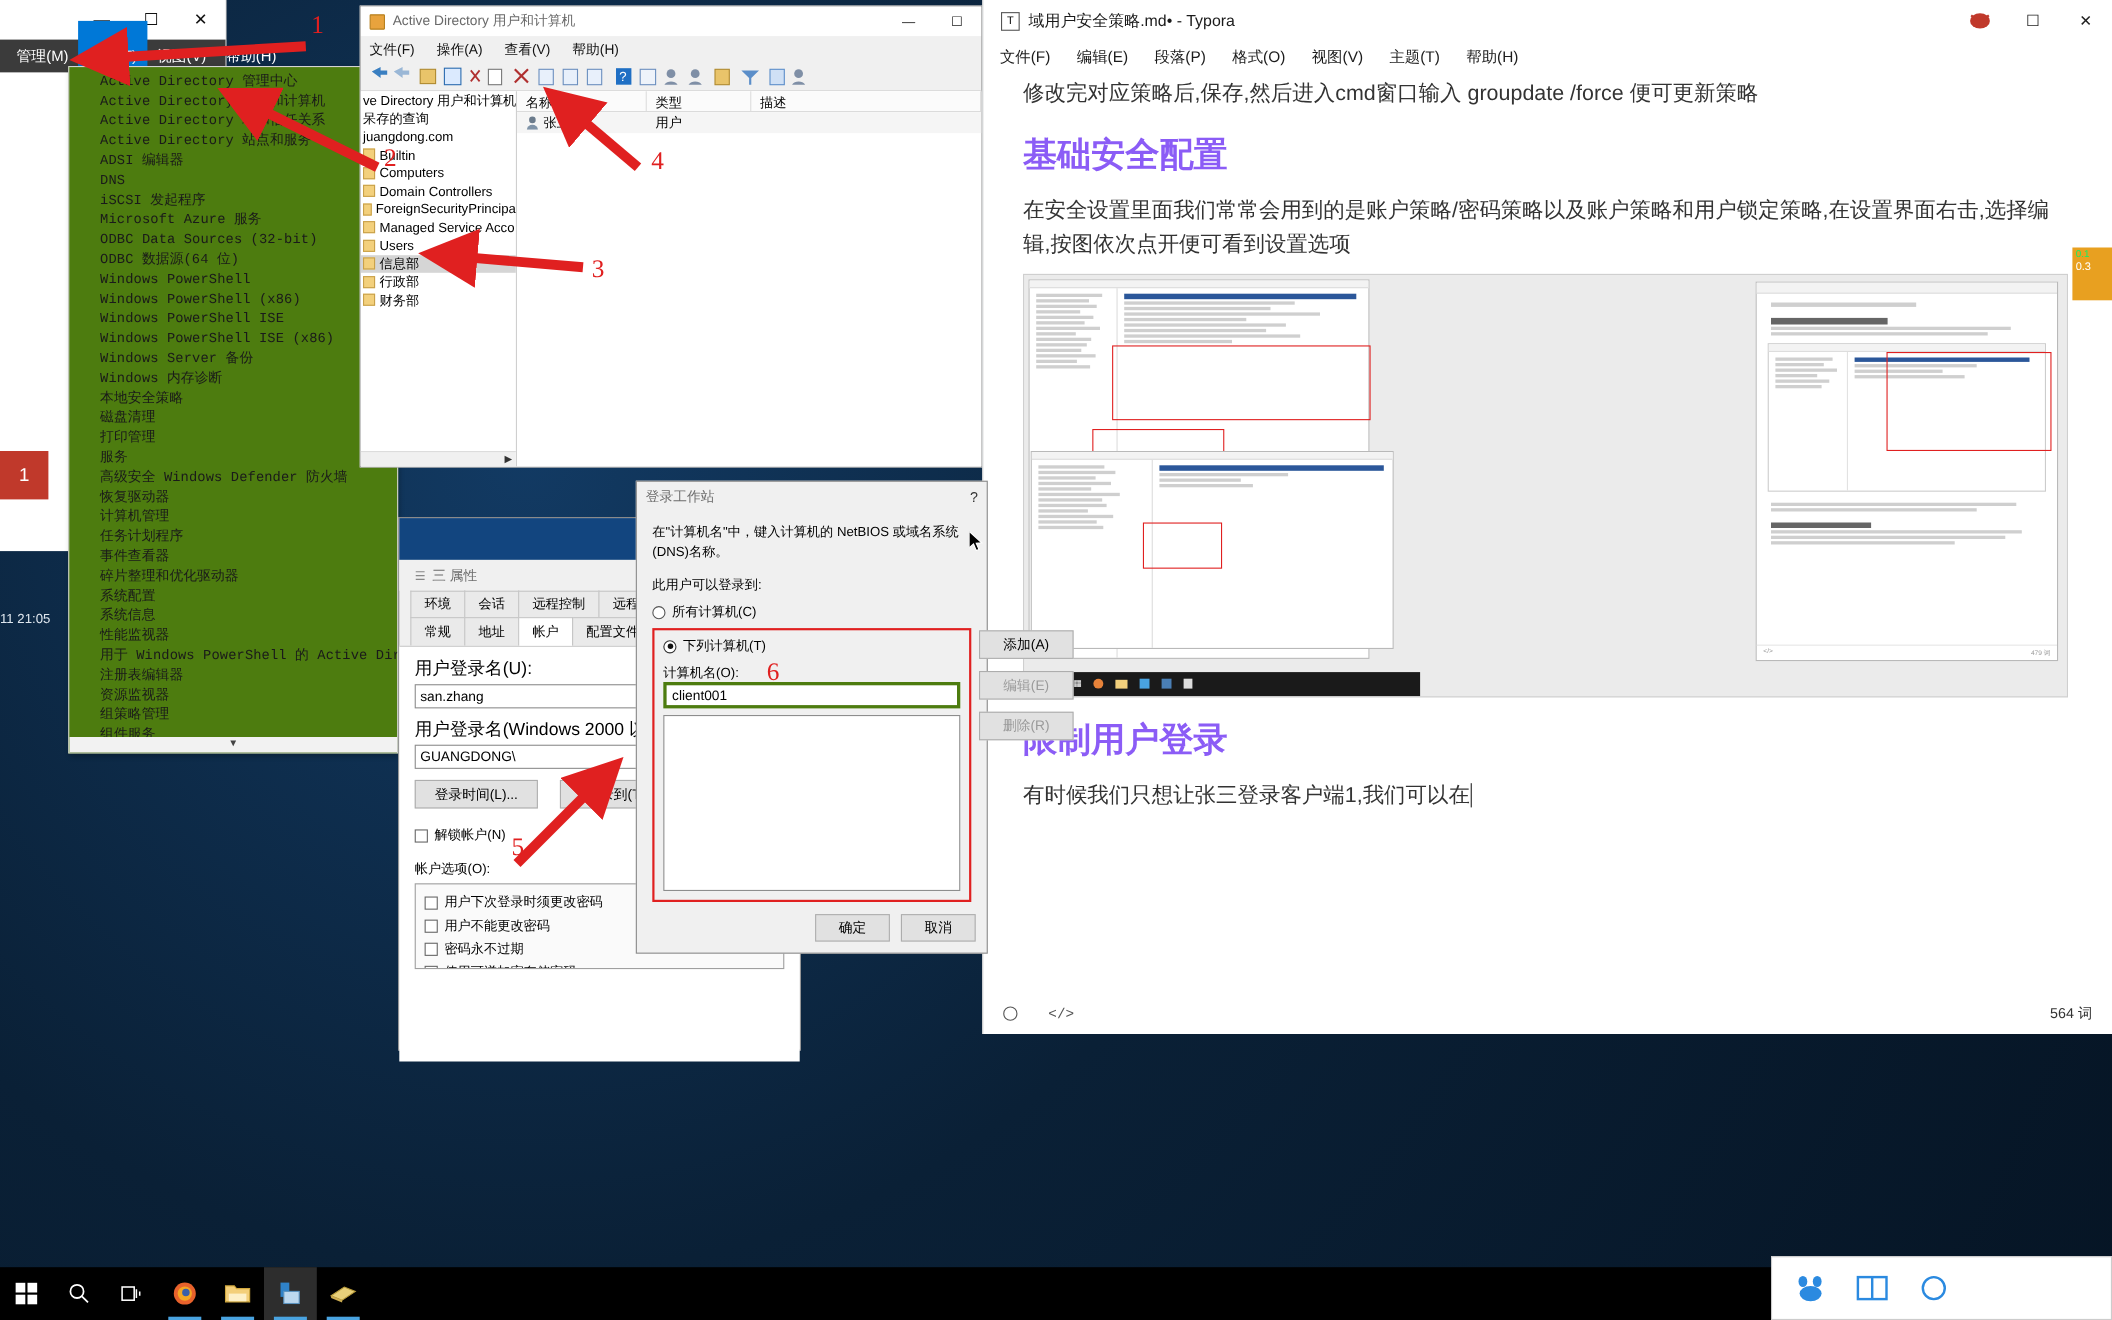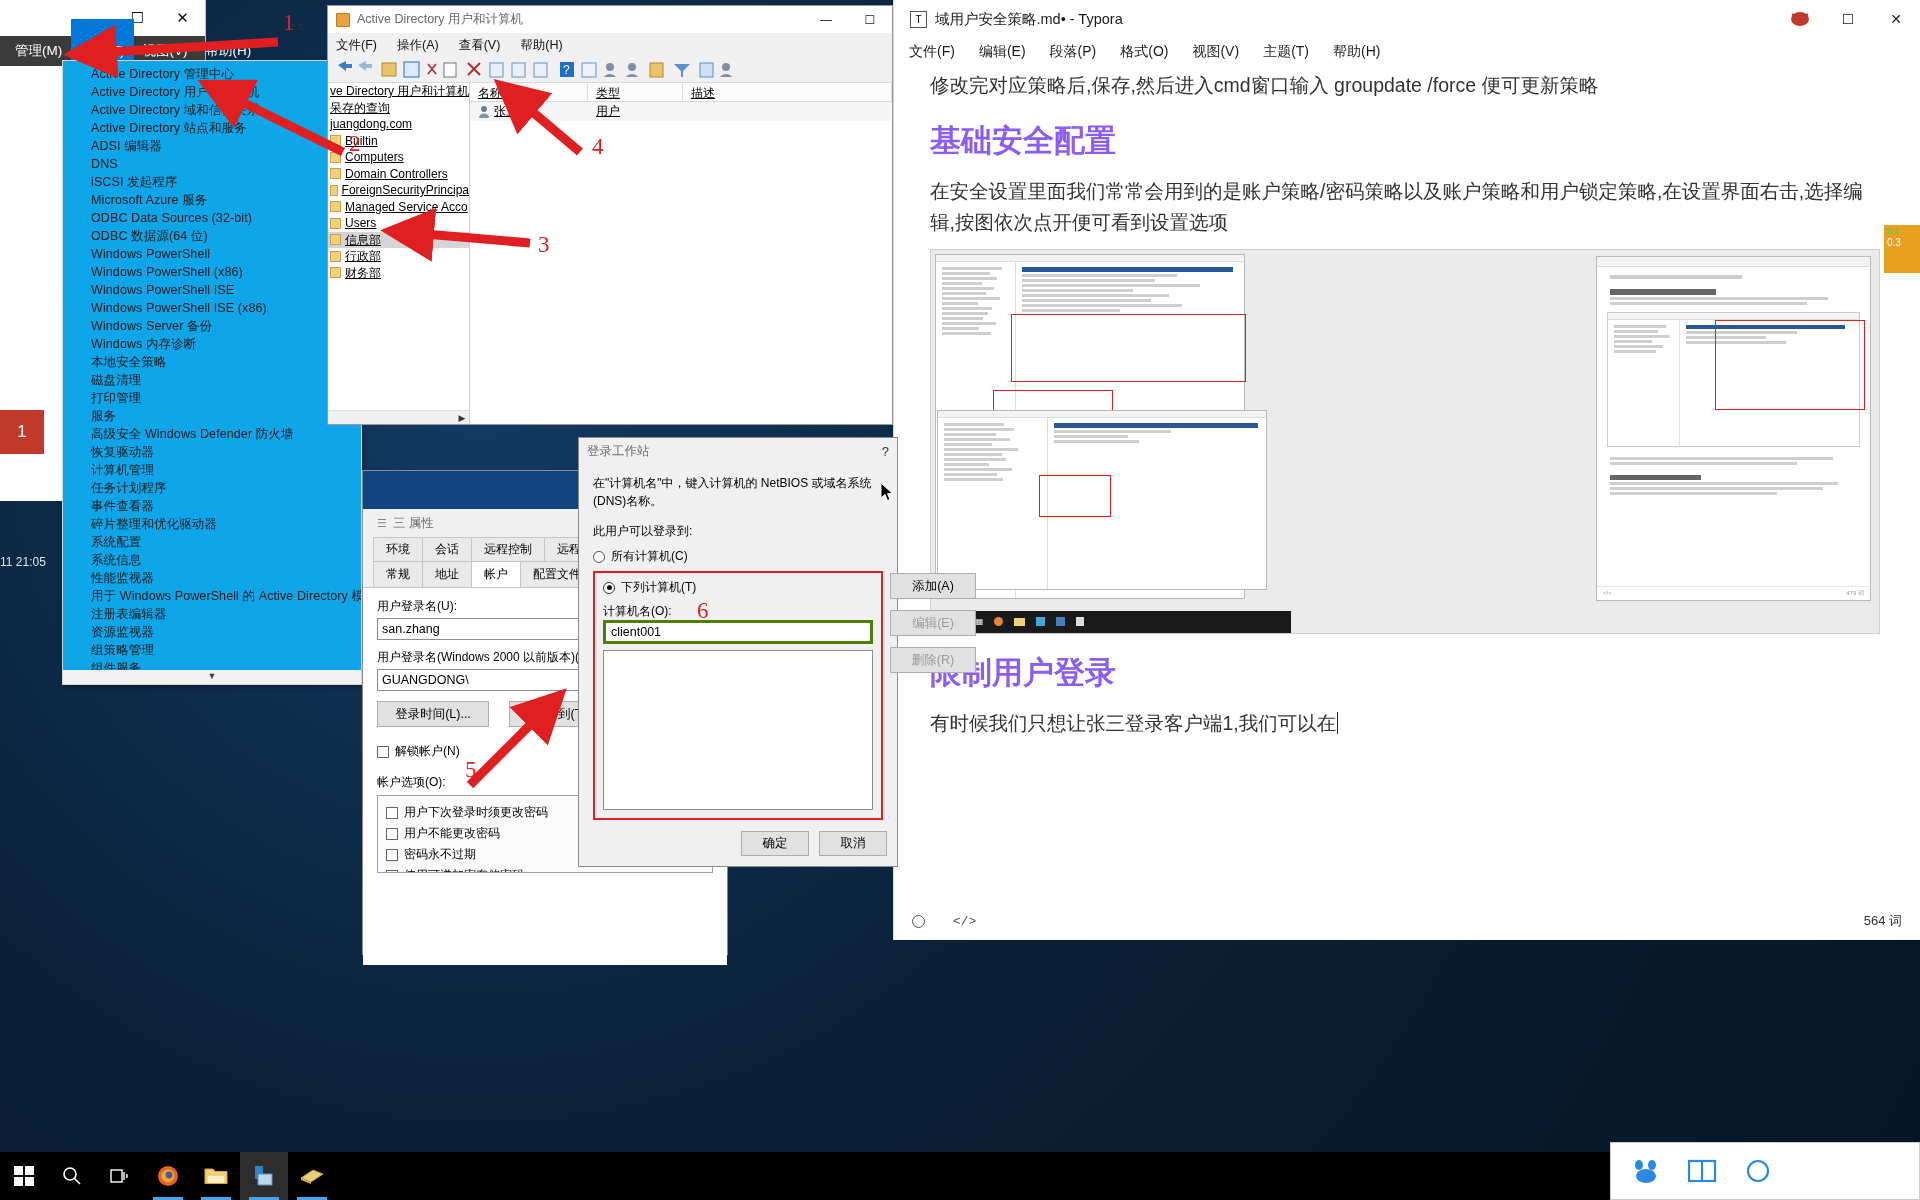--- a/index.html
+++ b/index.html
@@ -27,22 +27,22 @@
   #svrmgr .menubar .mi.active { background:#0078d7; color:#fff; }
   #svrmgr .body { background:#fff; height:100%; }
   #svrmgr-redtile { position:absolute; left:0; top:410px; width:44px; height:44px;
                     background:#c0392b; color:#fff; font-size:17px; display:flex; align-items:center;
                     justify-content:center; }
   #svrmgr-time { position:absolute; left:0; top:555px; width:60px; color:#dfe7ef; font-size:12px; }
 
   
   #toolsmenu {
     position:absolute; left:62px; top:60px; width:300px; height:625px;
-    background:#0ea5e9; border:1px solid #d4d4d4; box-shadow:2px 2px 5px rgba(0,0,0,.28);
-    font-size:12.5px; color:#1a1a1a; padding:4px 0 0 0; overflow:hidden;
+    background:#4d7c0f; border:1px solid #d4d4d4; box-shadow:2px 2px 5px rgba(0,0,0,.28);
+    font-size:12.5px; color:#1a1a1a; padding:4px 0 0 0; overflow:hidden;font-family:Liberation Mono, monospace;
   }
   #toolsmenu .item { height:18px; line-height:18px; padding-left:28px; white-space:nowrap;
                      letter-spacing:.1px; }
   #toolsmenu .scrollchev { position:absolute; bottom:0; left:0; right:0; height:14px;
       background:#f2f2f2; text-align:center; font-size:9px; color:#444; line-height:12px; }
 
   
   #adwin { position:absolute; left:327px; top:5px; width:566px; height:420px;
            background:#f0f0f0; border:1px solid #999; }
   #adwin .tb { height:27px; display:flex; align-items:center; padding-left:8px; background:#fff; }
@@ -50,21 +50,21 @@
                    border-radius:1px; }
   #adwin .tb .title { font-size:12.5px; color:#6a6a6a; }
   #adwin .tb .wbtns { margin-left:auto; display:flex; }
   #adwin .tb .wbtn { width:44px; height:27px; display:flex; align-items:center; justify-content:center;
                      font-size:12px; color:#222; }
   #adwin .mb { height:24px; background:#f0f0f0; display:flex; align-items:center; padding-left:8px;
                font-size:12.5px; color:#111; }
   #adwin .mb span { margin-right:20px; }
   #adwin .toolbar { height:26px; background:#f0f0f0; border-bottom:1px solid #d8d8d8;
                     display:flex; align-items:center; padding-left:4px; gap:3px; }
-  #adwin .panes { display:flex; height:calc(100% - 77px); background:#fff;text-decoration:underline; }
+  #adwin .panes { display:flex; height:calc(100% - 77px); background:#fff; }
   #adwin .tree { width:142px; border-right:1px solid #cfcfcf; background:#fff; font-size:12px;
                  position:relative; overflow:hidden; }
   #adwin .tree .trow { height:16.5px; line-height:16.5px; white-space:nowrap; padding-left:2px; display:flex; align-items:center;}
   #adwin .tree .fold { width:11px; height:11px; margin-right:4px; background:#f3d07c; border:1px solid #c9a14a;}
   #adwin .tree .sel { background:#d5d5d5; }
   #adwin .hscroll { position:absolute; left:0; right:0; bottom:0; height:14px; background:#f0f0f0;
                     border-top:1px solid #dcdcdc; display:flex; justify-content:flex-end; align-items:center; }
   #adwin .hscroll .arr { width:14px; text-align:center; font-size:9px; color:#333; }
   #adwin .list { flex:1; background:#fff; }
   #adwin .list .hdr { display:flex; height:19px; font-size:12px; border-bottom:1px solid #d7d7d7;
@@ -81,21 +81,21 @@
   #propwin .titlerow .t { font-size:12.5px; color:#6d6d6d; }
   #propwin .tabs2 { display:flex; padding-left:10px; font-size:12px; }
   #propwin .tabs2 .tb2 { padding:3px 12px; border:1px solid #c6c6c6; border-bottom:none;
                          background:#eaeaea; margin-right:-1px; }
   #propwin .tabs1 { display:flex; padding-left:10px; font-size:12px; }
   #propwin .tabs1 .tb1 { padding:4px 12px; border:1px solid #c6c6c6; border-bottom:none;
                          background:#eaeaea; margin-right:-1px; }
   #propwin .tabs1 .tb1.on { background:#fff; position:relative; z-index:2; }
   #propwin .page { background:#fff; margin:0 0 0 0; padding:10px 14px; height:calc(100% - 105px);
                    border-top:1px solid #c6c6c6; position:relative; }
-  #propwin label.fl { font-size:12px; display:block; margin-bottom:3px; }
+  #propwin label.fl { font-size:16px; display:block; margin-bottom:3px; }
   #propwin input.txt { height:22px; border:1px solid #8d8d8d; font-size:12.5px; padding:1px 4px;
                        font-family:"Liberation Sans",sans-serif; background:#fff; }
   #propwin .grey { background:#e4e4e4; border:1px solid #adadad; height:22px; font-size:12.5px;
                    display:flex; align-items:center; padding:0 5px; }
   #propwin button.b { height:26px; border:1px solid #adadad; background:#e1e1e1; font-size:12.5px;
                       font-family:"Liberation Sans",sans-serif; cursor:pointer; }
   #propwin .chk { display:flex; align-items:center; font-size:12px; margin:4px 0; }
   #propwin .chkbox { width:12px; height:12px; border:1px solid #666; background:#fff; margin-right:6px; }
   #propwin .optbox { width:12px; height:12px; border:1px solid #555; border-radius:50%; background:#fff;
                      margin-right:6px; position:relative; }

